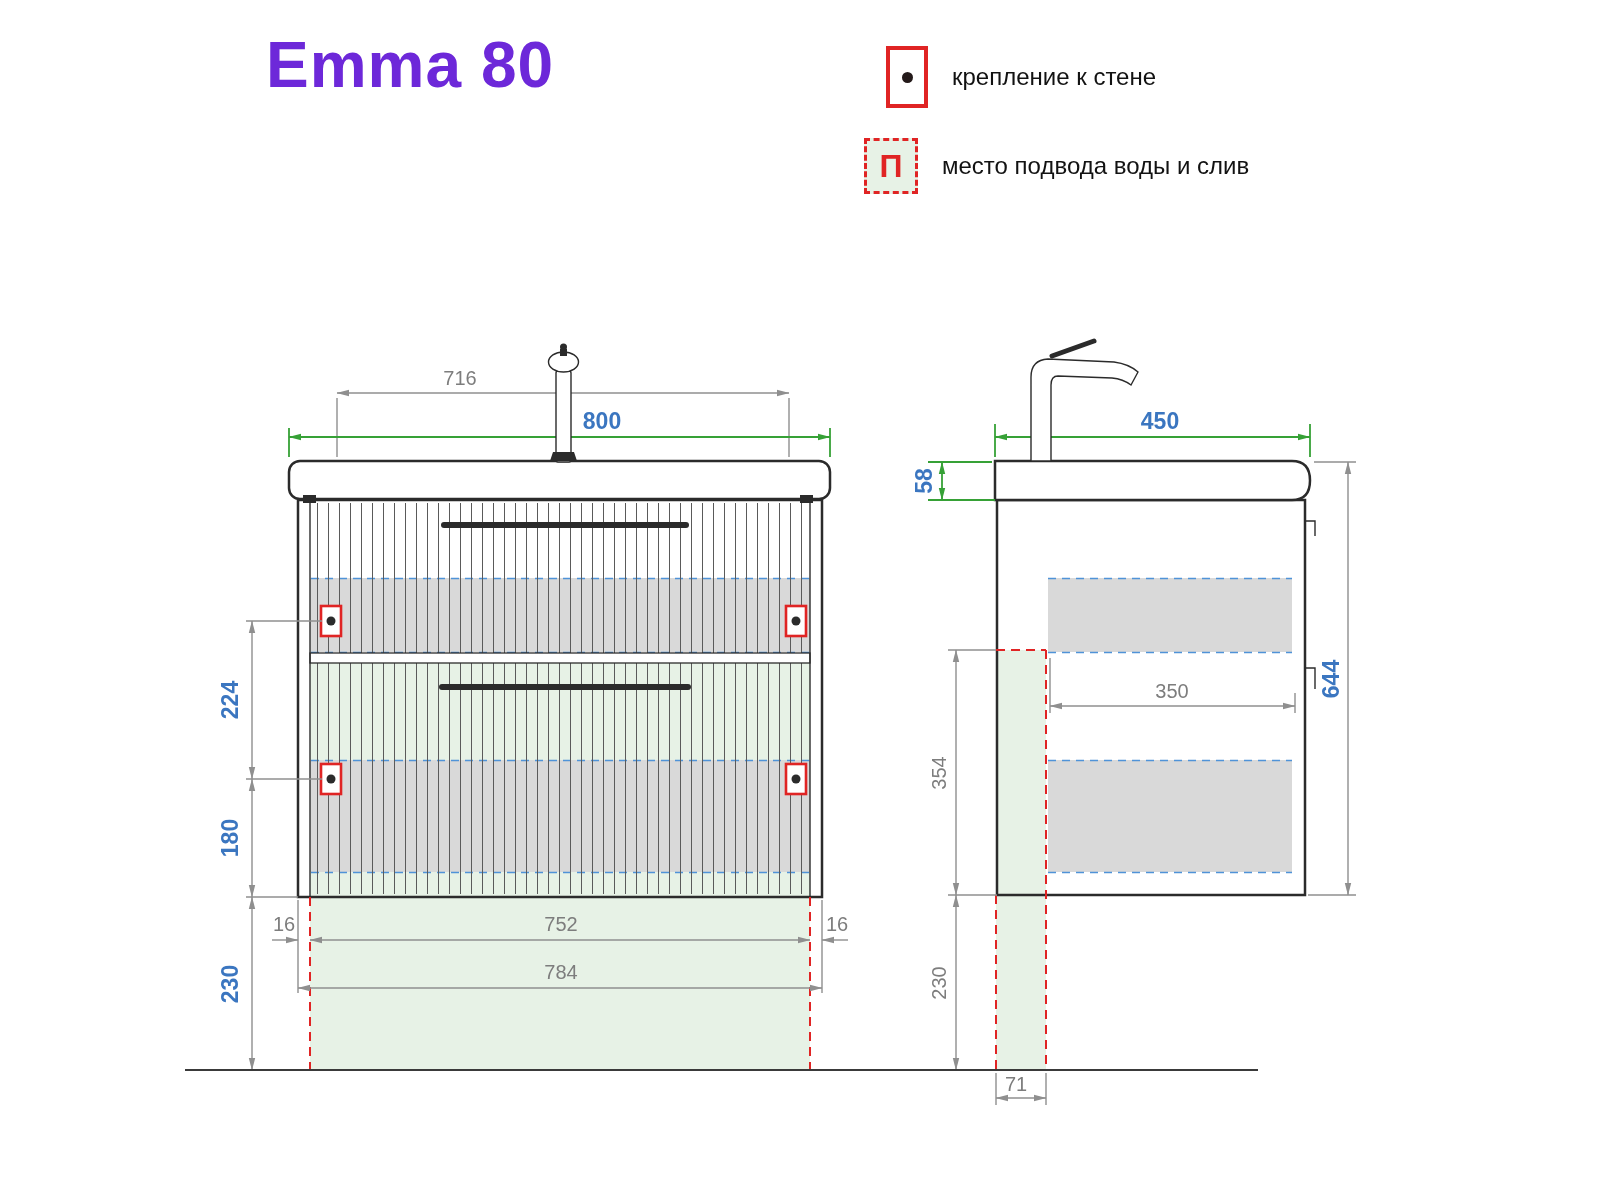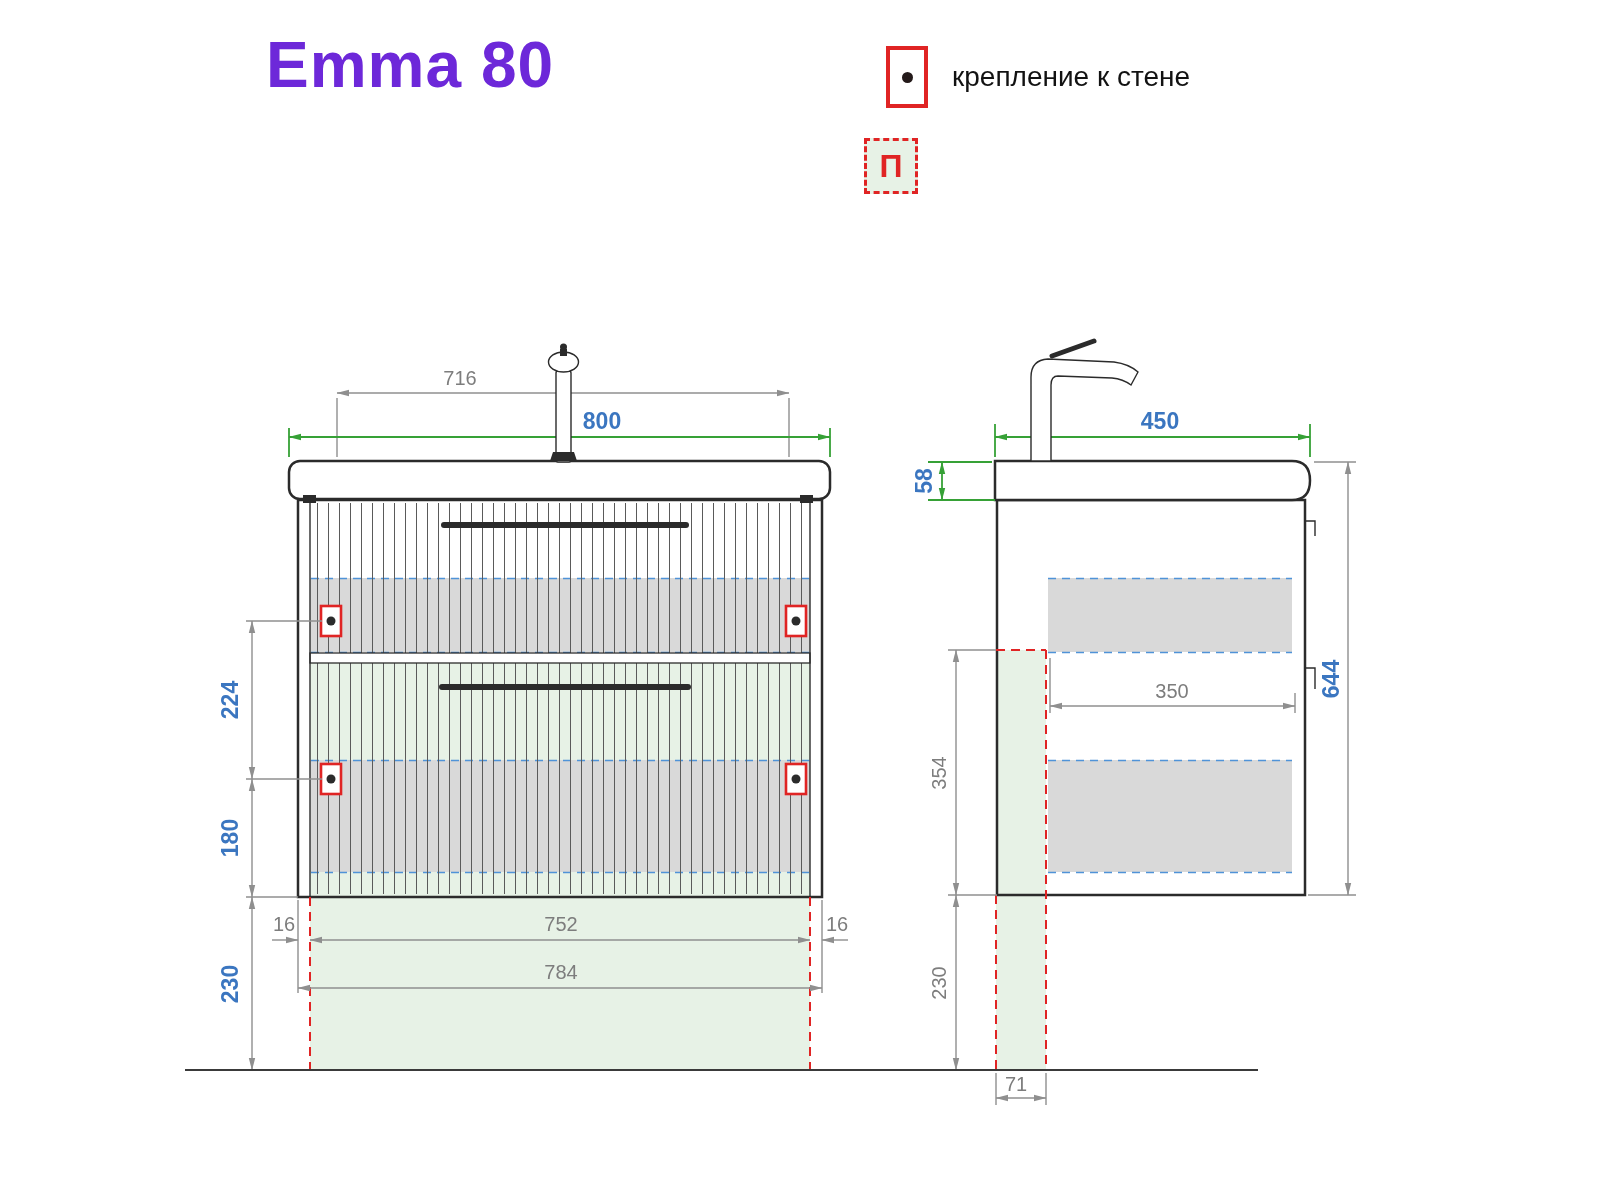--- a/index.html
+++ b/index.html
@@ -7,21 +7,21 @@
     width:1600px;height:1200px;position:relative;background:#ffffff;
     font-family:"Liberation Sans", sans-serif;overflow:hidden;
   }
   .title{
     position:absolute;left:266px;top:28px;
     font-size:64px;font-weight:600;color:#6d28d9;letter-spacing:1px;
   }
   .legend-item{position:absolute;display:flex;align-items:center;gap:24px;}
   #legend-wall{left:886px;top:46px;}
   #legend-water{left:864px;top:138px;}
-  .legend-label{font-size:28px;color:#121212;white-space:nowrap;}
+  .legend-label{font-size:24px;color:#121212;white-space:nowrap;}
   .icon-wall{
     width:34px;height:54px;border:4px solid var(--accent-red);background:#fff;
     display:flex;align-items:center;justify-content:center;box-sizing:content-box;
   }
   .icon-wall .dot{width:11px;height:11px;border-radius:50%;background:#241a1a;}
   .icon-water{
     width:48px;height:50px;border:3px dashed var(--accent-red);background:var(--zone-green);
     display:flex;align-items:center;justify-content:center;box-sizing:content-box;
   }
   .icon-water .pi{color:var(--accent-red);font-size:32px;font-weight:600;line-height:1;}
@@ -52,20 +52,21 @@
   <div class="icon-wall">
       <div class="dot"></div>
     </div>
   <div class="legend-label">крепление к стене</div>
 </div>
 
 <div class="legend-item" id="legend-water">
   <div class="icon-water">
     <span class="pi">П</span>
   </div>
+  <div class="legend-label">место подвода воды и слив</div>
 </div>
 
 <svg class="drawing" width="1600" height="1200" viewBox="0 0 1600 1200">
   <defs>
     <marker id="ag" markerWidth="13" markerHeight="10" refX="12" refY="5" orient="auto-start-reverse" markerUnits="userSpaceOnUse">
       <path d="M12.5,5 L0,1.8 L0,8.2 z" class="mkf-gray"></path>
     </marker>
     <marker id="agr" markerWidth="13" markerHeight="10" refX="12" refY="5" orient="auto-start-reverse" markerUnits="userSpaceOnUse">
       <path d="M12.5,5 L0,1.8 L0,8.2 z" class="mkf-green"></path>
     </marker>

